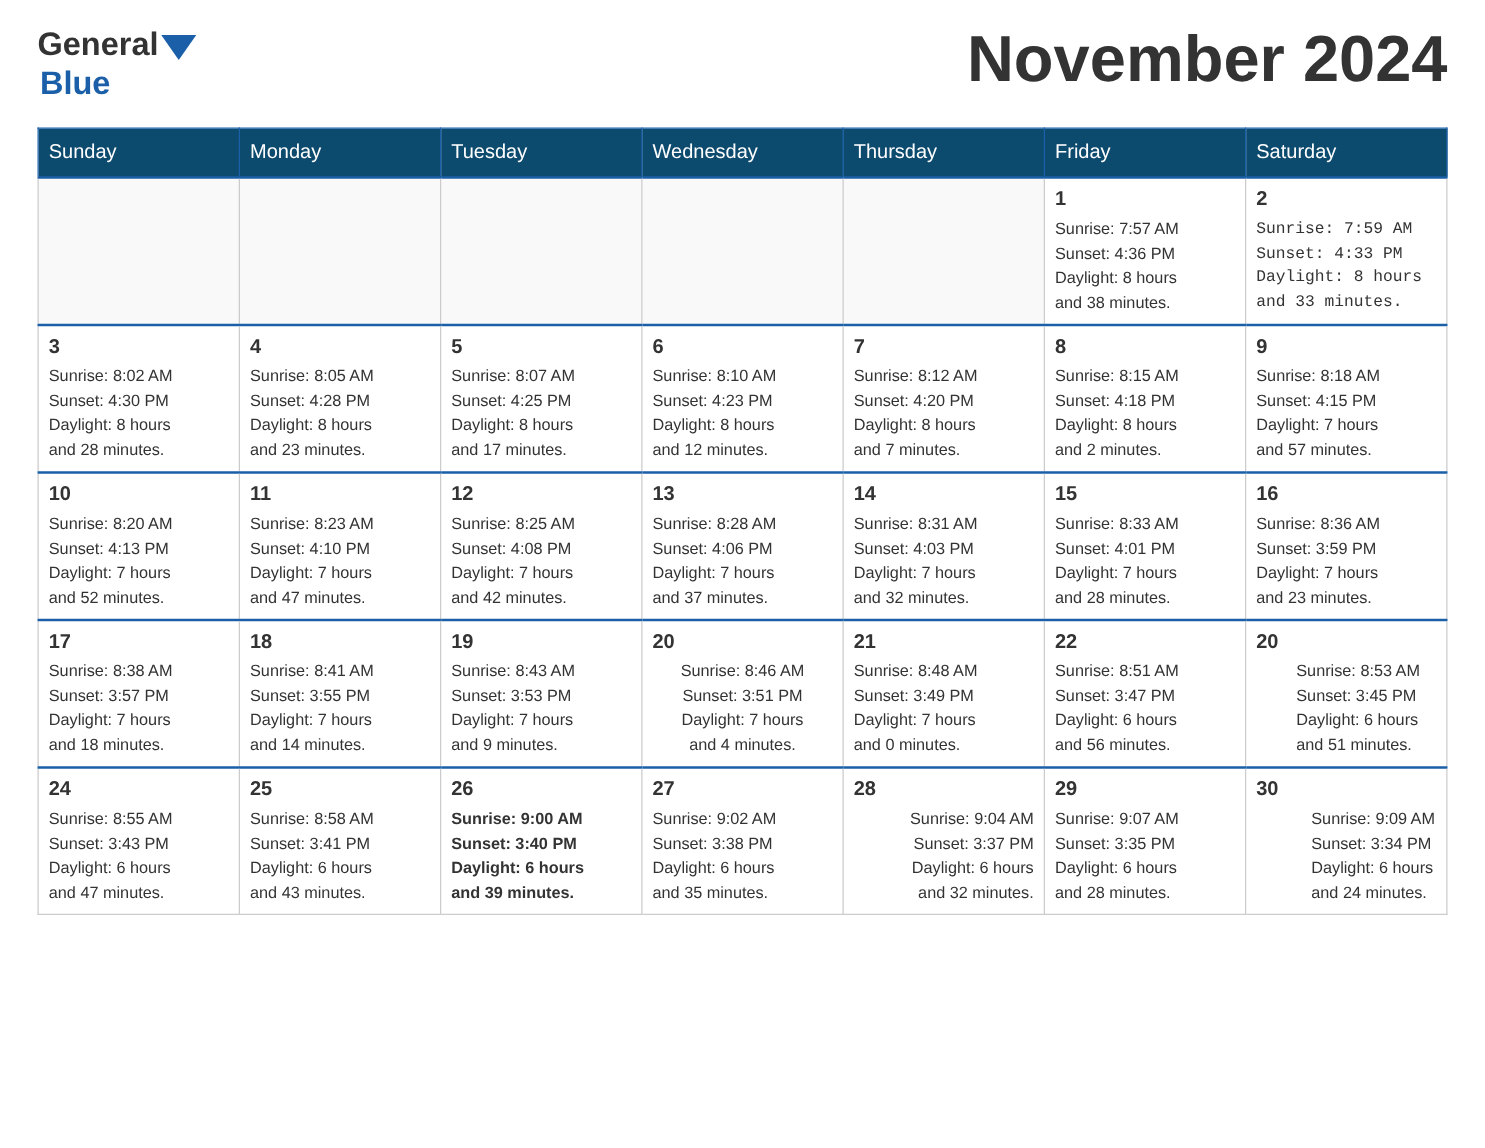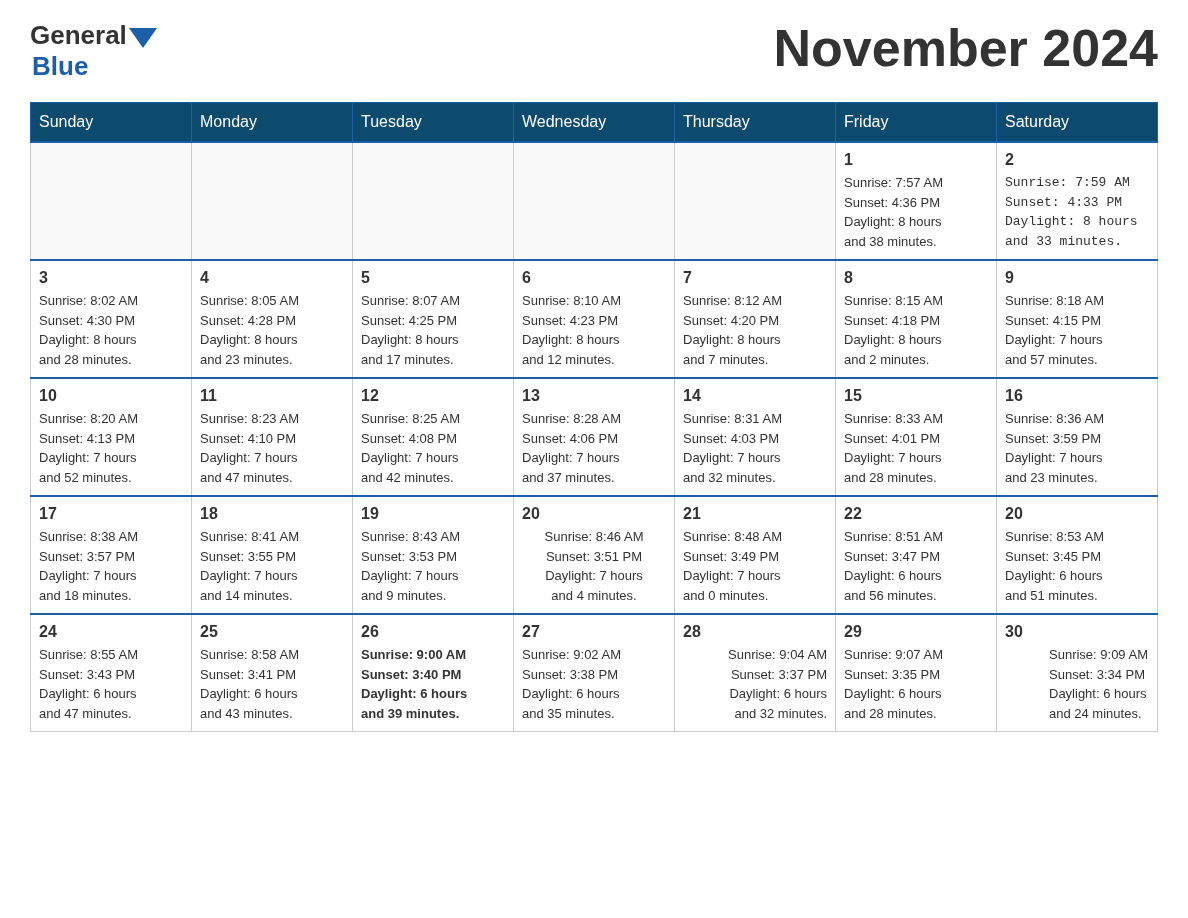--- a/index.html
+++ b/index.html
@@ -293,21 +293,21 @@
         </td>
         <td>
           <span class="day-number">22</span>
           <div class="day-info" style="white-space: pre-line;">Sunrise: 8:51 AM
 Sunset: 3:47 PM
 Daylight: 6 hours
 and 56 minutes.</div>
         </td>
         <td>
           <span class="day-number">20</span>
-          <div class="day-info" style="white-space: pre-line;">Sunrise: 8:53 AM
+          <div class="day-info" style="white-space: pre-line; margin-left: 32px;">Sunrise: 8:53 AM
 Sunset: 3:45 PM
 Daylight: 6 hours
 and 51 minutes.</div>
         </td>
       </tr>
       <tr>
         <td>
           <span class="day-number">24</span>
           <div class="day-info" style="white-space: pre-line;">Sunrise: 8:55 AM
 Sunset: 3:43 PM

